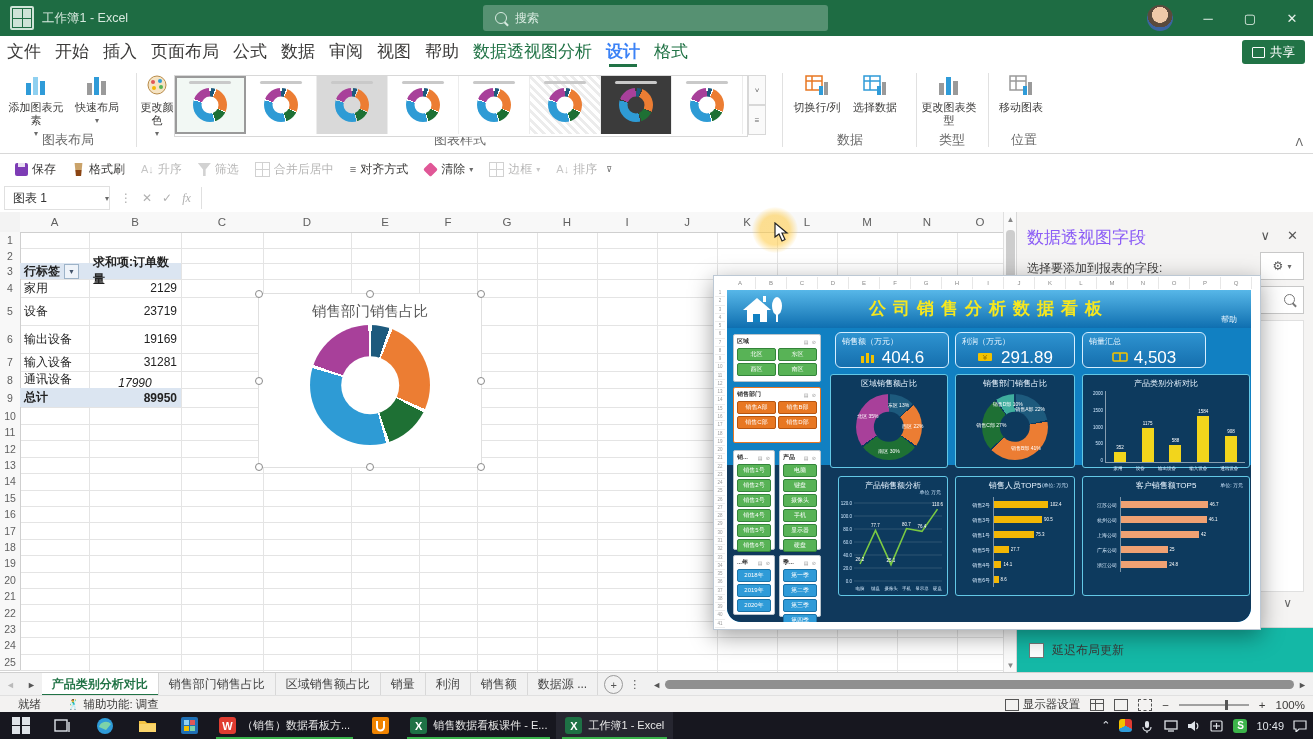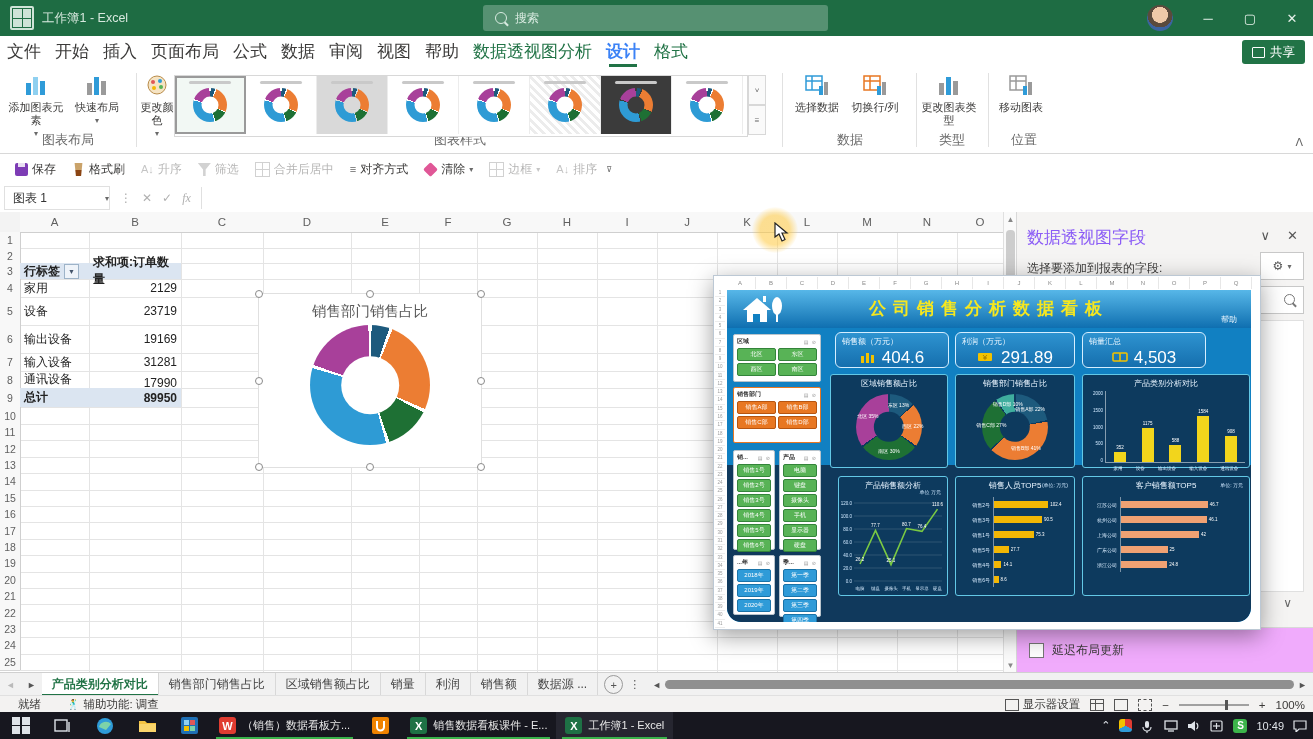--- a/index.html
+++ b/index.html
@@ -91,21 +91,21 @@
   .fp-title{position:absolute;left:10px;top:14px;font-size:17px;color:#8b5cf6;}
   .fp-ctl{position:absolute;top:16px;font-size:13px;color:#555;}
   .fp-sub{position:absolute;left:10px;top:48px;font-size:12px;color:#3b3a39;}
   .fp-gear{position:absolute;right:10px;top:40px;width:42px;height:26px;border:1px solid #c8c8c8;background:#fff;
            display:flex;align-items:center;justify-content:center;gap:4px;font-size:12px;color:#555;}
   .fp-search{position:absolute;left:10px;right:10px;top:74px;height:26px;background:#fff;border:1px solid #c8c8c8;}
   .fp-search .mag2{position:absolute;right:8px;top:7px;width:9px;height:9px;border:1.5px solid #777;border-radius:50%;}
   .fp-search .mag2::after{content:"";position:absolute;width:5px;height:1.5px;background:#777;transform:rotate(45deg);left:7px;top:9px;}
   .fp-list{position:absolute;left:10px;right:10px;top:108px;bottom:80px;background:#fff;border:1px solid #e0e0e0;}
   .fp-chev{position:absolute;right:22px;bottom:62px;color:#666;font-size:12px;}
-  .fp-bottom{position:absolute;left:0;right:0;bottom:0;height:44px;border-top:1px solid #d8d8d8;display:flex;align-items:center;padding-left:12px;gap:8px;background:#f0abfc;}
+  .fp-bottom{position:absolute;left:0;right:0;bottom:0;height:44px;border-top:1px solid #d8d8d8;display:flex;align-items:center;padding-left:12px;gap:8px;background:#14b8a6;}
   .cbx{width:13px;height:13px;border:1px solid #767676;background:#fff;}
   .fp-defer{font-size:12px;color:#3b3a39;}
   
   .vscroll{left:1003px;top:212px;width:13px;height:460px;background:#fafafa;border-left:1px solid #e0e0e0;}
   .vs-btn{position:absolute;left:0;width:13px;height:14px;color:#888;font-size:8px;display:flex;align-items:center;justify-content:center;}
   .vs-thumb{position:absolute;left:2px;top:18px;width:9px;height:120px;background:#cdcdcd;border-radius:4px;}
   
   .overlay{left:713px;top:275px;width:546px;height:353px;background:#fff;box-shadow:0 6px 22px rgba(0,0,0,.38);border:1px solid #bcc8d4;}
   .ov-letters{position:absolute;left:11px;top:1px;right:8px;height:12px;display:flex;}
   .ov-letters span{flex:1;font-size:6px;color:#8a8a8a;text-align:center;line-height:12px;border-right:1px solid #e7e7e7;}
@@ -301,36 +301,36 @@
         </div>
       </div>
     </div>
     <div class="gscroll">
       <div class="gsb">˅</div>
       <div class="gsb">≡</div>
     </div>
     <div class="rdiv" style="left: 782px;"></div>
     <div class="rgroup" style="left: 788px; width: 124px;"><div class="bigbtn">
         <div class="bi"><svg width="26" height="24" viewBox="0 0 26 24">
+            <rect x="2" y="3" width="16" height="14" fill="none" stroke="#e87722" stroke-width="1.5"></rect>
+            <line x1="2" y1="8" x2="18" y2="8" stroke="#e87722" stroke-width="1.5"></line>
+            <line x1="8" y1="3" x2="8" y2="17" stroke="#e87722" stroke-width="1.5"></line>
+            <rect x="15" y="13" width="4" height="9" fill="#2f9bd8"></rect>
+            <rect x="20" y="9" width="4" height="13" fill="#9a9a9a"></rect>
+          </svg></div>
+        <span>切换行/列</span>
+      </div><div class="bigbtn">
+        <div class="bi"><svg width="26" height="24" viewBox="0 0 26 24">
             <rect x="2" y="3" width="16" height="14" fill="none" stroke="#2f9bd8" stroke-width="1.5"></rect>
             <line x1="2" y1="8" x2="18" y2="8" stroke="#2f9bd8" stroke-width="1.5"></line>
             <line x1="8" y1="3" x2="8" y2="17" stroke="#2f9bd8" stroke-width="1.5"></line>
             <rect x="15" y="13" width="4" height="9" fill="#2f9bd8"></rect>
             <rect x="20" y="9" width="4" height="13" fill="#9a9a9a"></rect>
           </svg></div>
         <span>选择数据</span>
-      </div><div class="bigbtn">
-        <div class="bi"><svg width="26" height="24" viewBox="0 0 26 24">
-            <rect x="2" y="3" width="16" height="14" fill="none" stroke="#e87722" stroke-width="1.5"></rect>
-            <line x1="2" y1="8" x2="18" y2="8" stroke="#e87722" stroke-width="1.5"></line>
-            <line x1="8" y1="3" x2="8" y2="17" stroke="#e87722" stroke-width="1.5"></line>
-            <rect x="15" y="13" width="4" height="9" fill="#2f9bd8"></rect>
-            <rect x="20" y="9" width="4" height="13" fill="#9a9a9a"></rect>
-          </svg></div>
-        <span>切换行/列</span>
       </div><div class="rg-label">数据</div></div>
     <div class="rdiv" style="left: 916px;"></div>
     <div class="rgroup" style="left: 920px; width: 64px;"><div class="bigbtn">
         <div class="bi"><svg width="26" height="24" viewBox="0 0 26 24">
             <rect x="3" y="10" width="5" height="12" fill="#9a9a9a"></rect>
             <rect x="10" y="4" width="5" height="18" fill="#2f9bd8"></rect>
             <rect x="17" y="8" width="5" height="14" fill="#9a9a9a"></rect>
           </svg></div>
         <span>更改图表类型</span>
       </div><div class="rg-label">类型</div></div>
@@ -512,21 +512,21 @@
     </div>
     <div class="pvc " style="left: 20px; top: 141px; width: 69px; height: 18px;">
       <span>输入设备</span>
     </div>
     <div class="pvc pv-val" style="left: 89px; top: 141px; width: 92px; height: 18px; justify-content: flex-end;">
       <span>31281</span>
     </div>
     <div class="pvc " style="left: 20px; top: 159px; width: 69px; height: 17px;">
       <span>通讯设备</span>
     </div>
-    <div class="pvc pv-val" style="left: 89px; top: 159px; width: 92px; height: 24px; justify-content: flex-end;">
+    <div class="pvc pv-val" style="left: 89px; top: 159px; width: 92px; height: 24px; justify-content: center; font-style: italic;">
       <span>17990</span>
     </div>
     <div class="pvc pv-hdr" style="left: 20px; top: 176px; width: 69px; height: 19px;">
       <span>总计</span>
     </div>
     <div class="pvc pv-hdr pv-num" style="left: 89px; top: 176px; width: 92px; height: 19px; justify-content: flex-end;">
       <span>89950</span>
     </div>
     <div class="chartobj">
       <div class="chart-title">销售部门销售占比</div>

